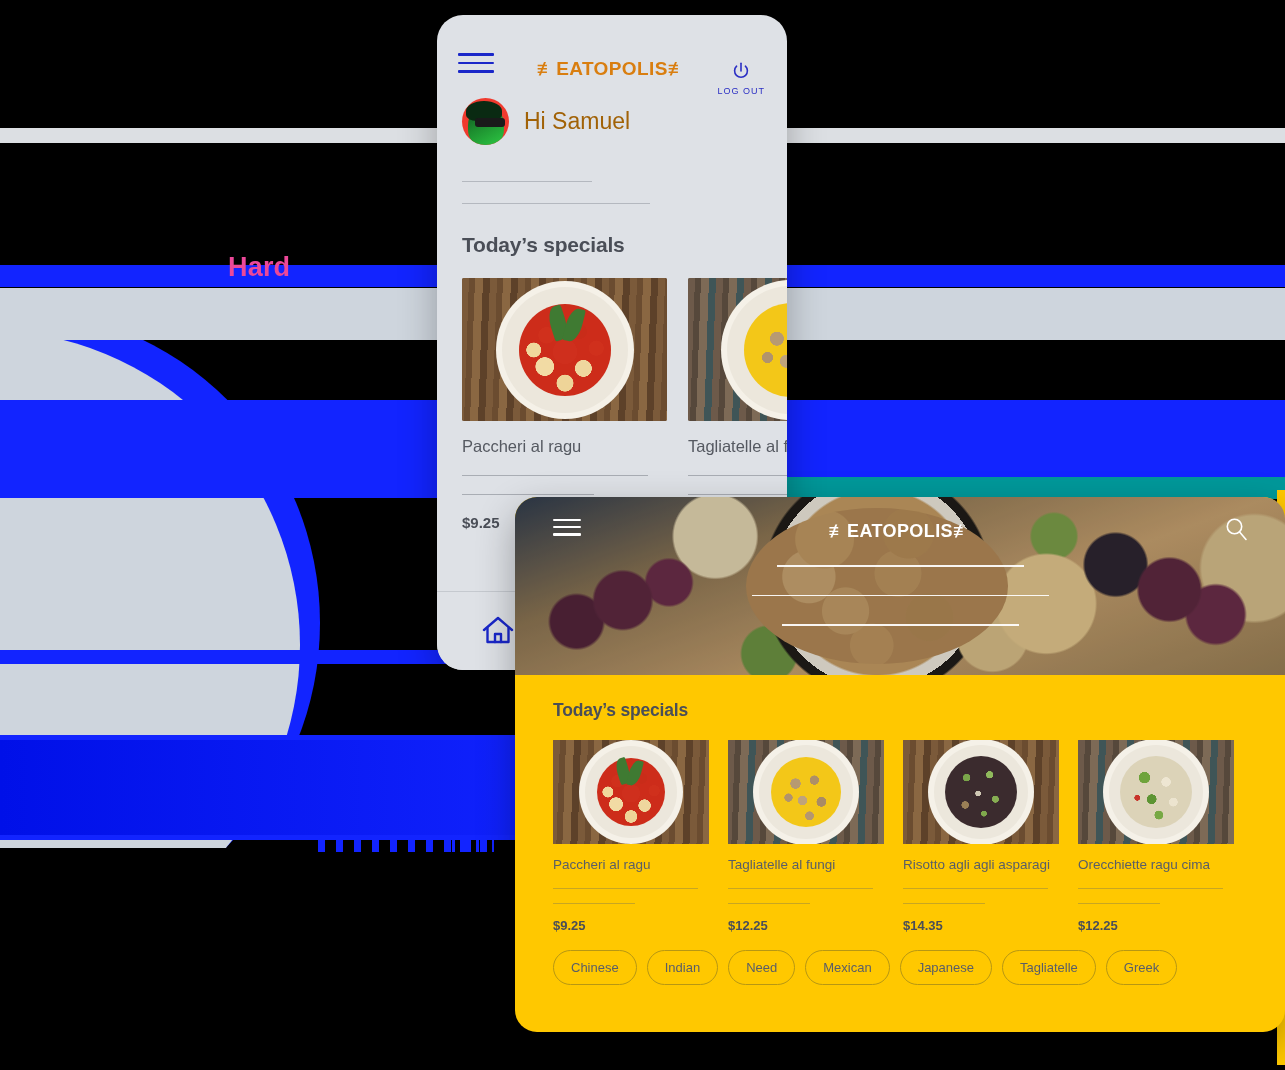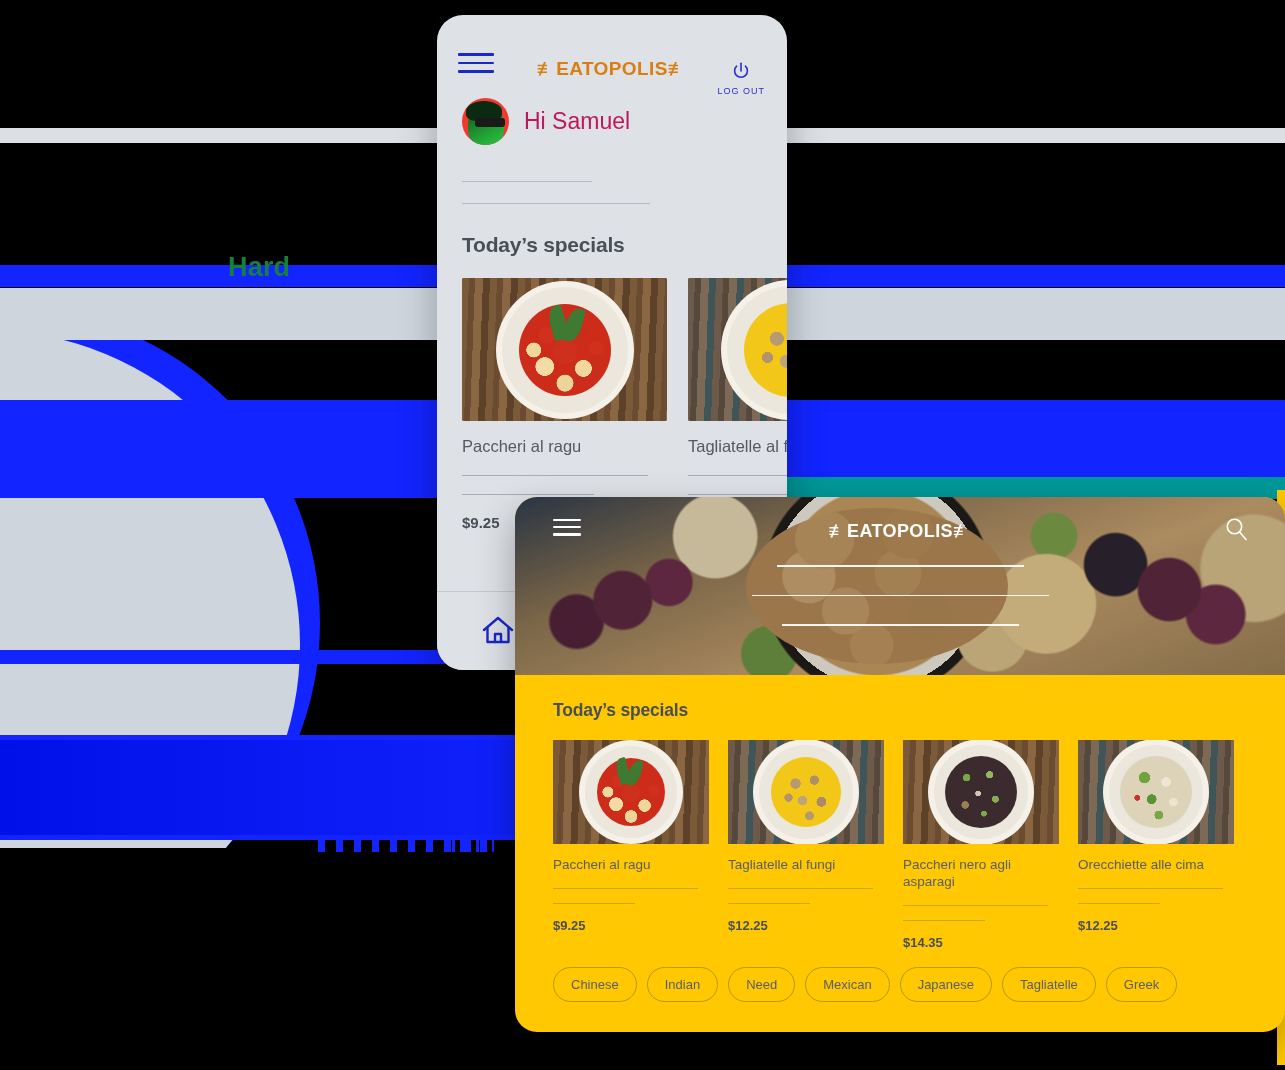--- a/index.html
+++ b/index.html
@@ -18,21 +18,21 @@
   .b-blue4{left:0;top:650px;width:455px;height:14px;background:#1224ff;}
   .b-bluefade{left:0;top:740px;width:600px;height:95px;
       background:linear-gradient(90deg,#0010e8 0%,#1224ff 100%);}
   .arcwrap{position:absolute;left:0;top:288px;width:520px;height:560px;overflow:hidden;}
   .arc{position:absolute;left:-310px;top:20px;width:630px;height:630px;
        border-radius:50%;background:#1224ff;}
   .arc2{position:absolute;left:-330px;top:42px;width:630px;height:630px;
        border-radius:50%;background:#ced5dd;}
   .ghosttext{position:absolute;left:228px;top:252px;font-size:27px;font-weight:bold;
        color:#15161c;letter-spacing:.2px;white-space:nowrap;}
-  .ghosttext span{color:#15803d;}
+  .ghosttext span{color:#ec4899;}
   .ticks{position:absolute;left:318px;top:836px;width:170px;height:16px;
        background:repeating-linear-gradient(90deg,#1224ff 0 7px,transparent 7px 18px);}
   .ticks2{position:absolute;left:452px;top:836px;width:42px;height:16px;
        background:repeating-linear-gradient(90deg,#1224ff 0 3px,transparent 3px 8px);}
   .b-yellowedge{left:1277px;top:490px;width:8px;height:575px;background:#ffc800;}
   .b-blacktop{left:0;top:0;width:1285px;height:128px;background:#000;}
 
   
   .phone{position:absolute;left:437px;top:15px;width:350px;height:655px;
      background:#dee1e6;border-radius:26px;overflow:hidden;
@@ -49,21 +49,21 @@
   .greet{display:flex;align-items:center;gap:15px;padding:0 25px;margin-top:5px;}
   .avatar{width:47px;height:47px;border-radius:50%;flex:none;position:relative;
      overflow:hidden;background:#f03a2e;}
   .avatar .face{position:absolute;left:6px;top:7px;width:36px;height:42px;
      border-radius:48% 48% 42% 42%;
      background:linear-gradient(150deg,#0e4a1f 0%,#1c8c2e 45%,#2ecb45 100%);}
   .avatar .hair{position:absolute;left:4px;top:3px;width:36px;height:20px;
      border-radius:50% 50% 30% 30%;background:#0a2a12;}
   .avatar .glass{position:absolute;left:13px;top:20px;width:30px;height:9px;
      border-radius:3px;background:#1a1a1a;}
-  .greet-name{font-size:23px;color:#be185d;font-weight:500;}
+  .greet-name{font-size:23px;color:#a16207;font-weight:500;}
 
   .ph-rule{height:1px;background:#b4b8bf;margin:0 25px;}
   .ph-rule.r1{width:130px;margin-top:36px;}
   .ph-rule.r2{width:188px;margin-top:21px;}
 
   .ph-h2{font-size:21px;font-weight:bold;color:#4a4e57;margin:29px 25px 0;letter-spacing:-.2px;}
 
   .ph-cards{display:flex;gap:21px;padding:21px 0 0 25px;}
   .ph-card{width:205px;flex:none;}
   .ph-thumb{width:205px;height:143px;border-radius:2px;overflow:hidden;position:relative;}
@@ -342,33 +342,33 @@
         <div class="t-l2"></div>
         <div class="t-price">$12.25</div>
       </div>
 
       <div class="t-card">
         <div class="t-thumb">
           <div class="wood"></div>
           <div class="plate" style="width:94px;height:94px;"></div>
           <div class="food risotto" style="width:72px;height:72px;"></div>
         </div>
-        <div class="t-name">Paccheri nero agli asparagi</div>
+        <div class="t-name">Risotto agli agli asparagi</div>
         <div class="t-l1"></div>
         <div class="t-l2"></div>
         <div class="t-price">$14.35</div>
       </div>
 
       <div class="t-card">
         <div class="t-thumb">
           <div class="wood cool"></div>
           <div class="plate" style="width:94px;height:94px;"></div>
           <div class="food orec" style="width:72px;height:72px;"></div>
         </div>
-        <div class="t-name">Orecchiette alle cima</div>
+        <div class="t-name">Orecchiette ragu cima</div>
         <div class="t-l1"></div>
         <div class="t-l2"></div>
         <div class="t-price">$12.25</div>
       </div>
 
     </div>
 
 
     <div class="t-tags">
       <div class="t-tag">Chinese</div>

